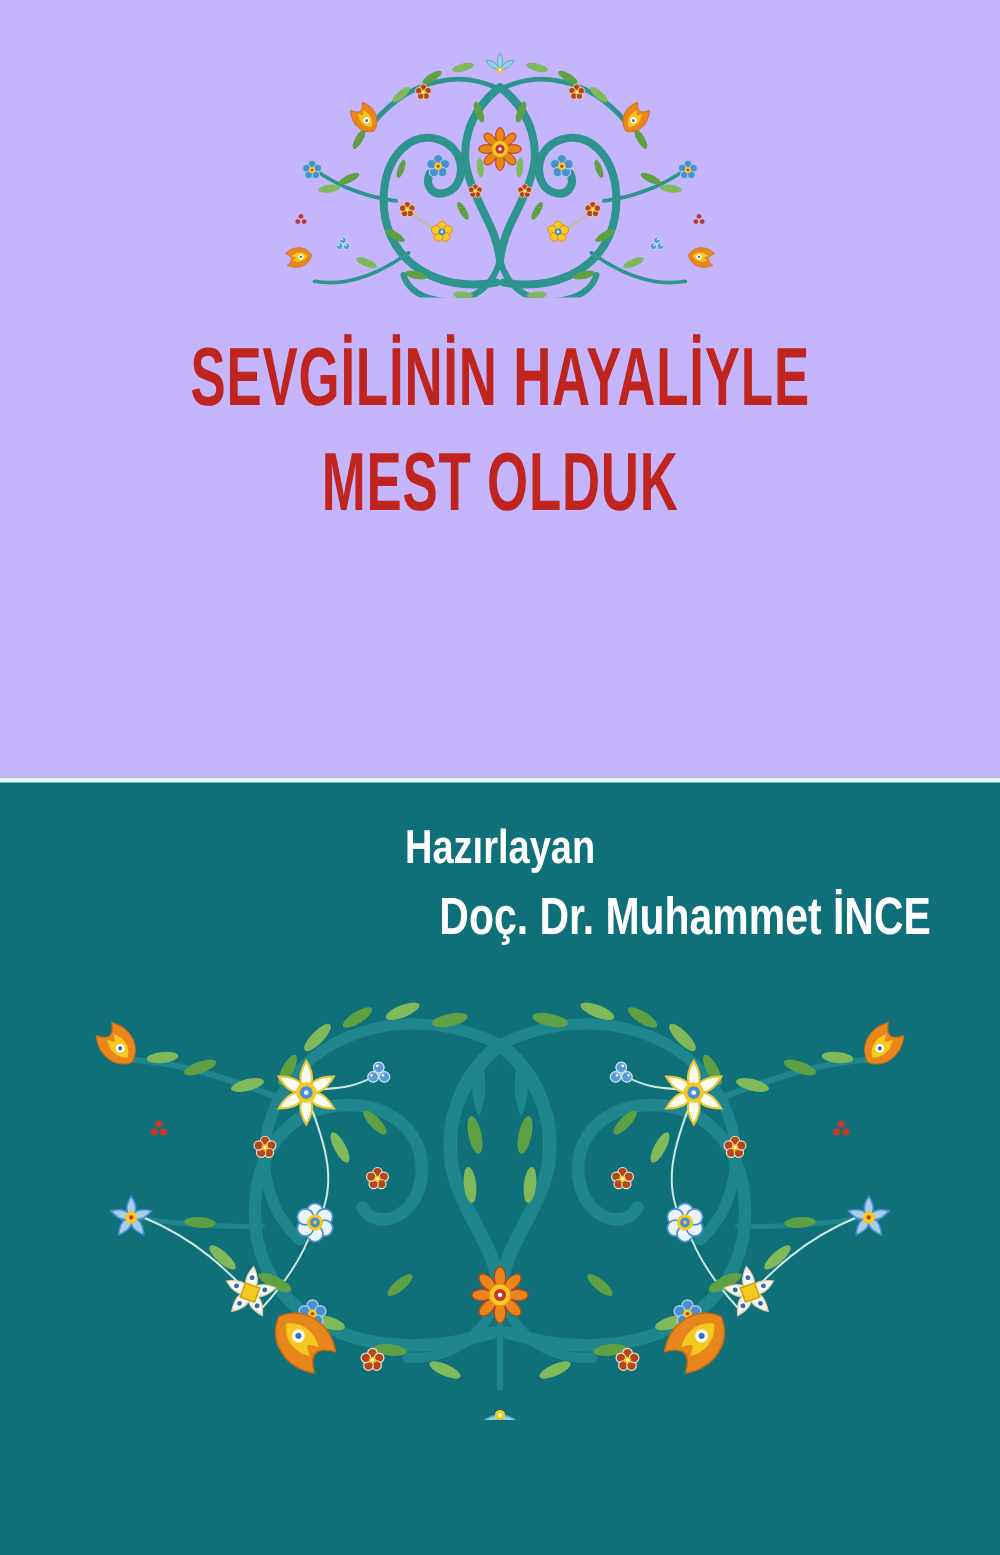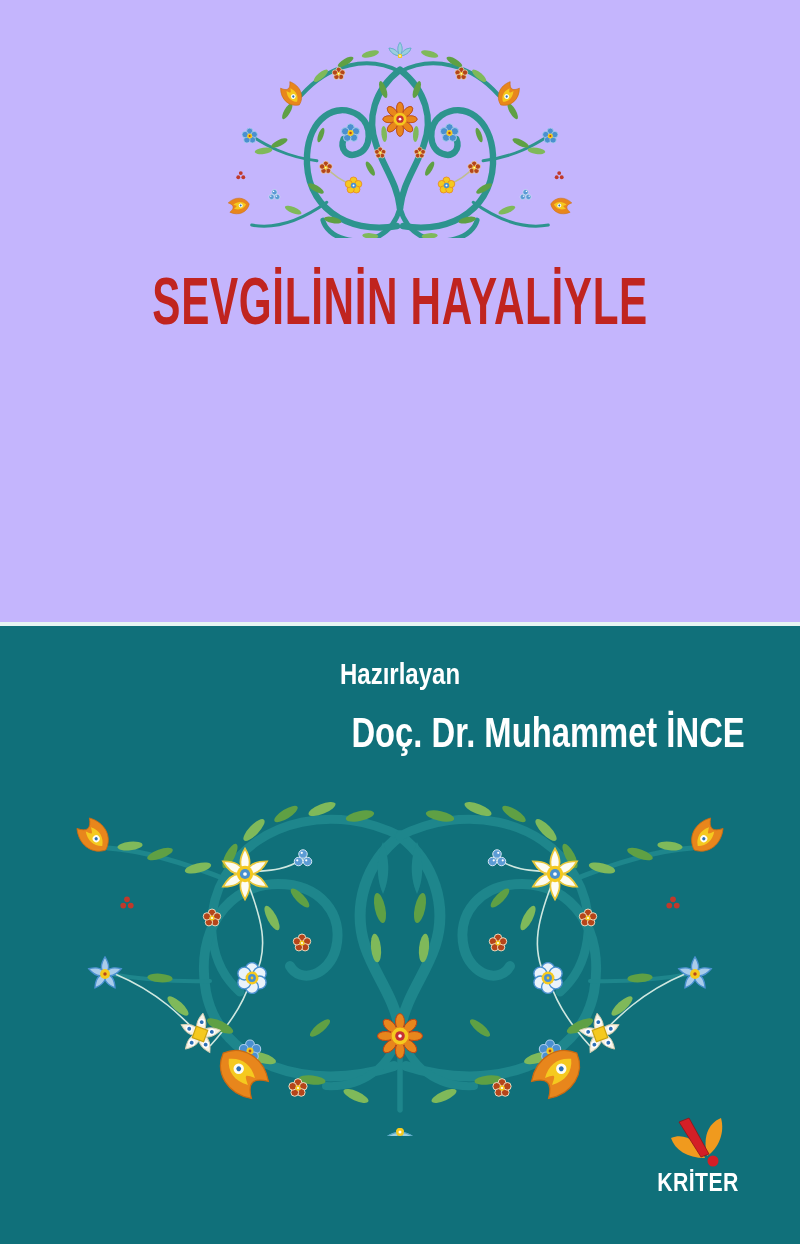--- a/index.html
+++ b/index.html
@@ -42,21 +42,21 @@
   
   .bottom-section{
     position:absolute;top:622px;left:0;right:0;bottom:0;
     background:#10707A;
     border-top:4px solid #E7F4F2;
     box-sizing:border-box;
   }
   .preparer-label{
     position:absolute;top:33px;left:0;width:100%;
     text-align:center;color:#FFFFFF;font-weight:bold;
-    font-size:30px;line-height:1;white-space:nowrap;
+    font-size:38px;line-height:1;white-space:nowrap;
   }
   .preparer-label .sq{display:inline-block;transform:scaleX(0.8);transform-origin:center;}
   .preparer-name{
     position:absolute;top:86px;left:0;width:100%;
     text-align:right;color:#FFFFFF;font-weight:bold;
     font-size:42px;line-height:1;white-space:nowrap;
   }
   .preparer-name .sq{display:inline-block;transform:scaleX(0.78);transform-origin:center;}
   .ornament-bottom{
     position:absolute;top:170px;left:50%;
@@ -275,20 +275,23 @@
       <use href="#f5y" transform="translate(133,147)"></use>
       <use href="#tulip" transform="translate(26,166) rotate(-100) scale(0.8)"></use>
       <use href="#dt3" transform="translate(19,137) scale(0.85)"></use>
       <use href="#ber3" transform="translate(53,157) scale(0.8)"></use>
     </g>
     <use href="#topHalf" transform="translate(360,0) scale(-1,1)"></use>
   </svg>
 
   <div class="title-line t1">
     <span class="sq">SEVGİLİNİN HAYALİYLE</span>
+  </div>
+  <div class="title-line t2">
+    <span class="sq">MEST OLDUK</span>
   </div>
 
   <div class="bottom-section">
 
     <div class="preparer-label">
       <span class="sq">Hazırlayan</span>
     </div>
     <div class="preparer-name">
       <span class="sq">Doç. Dr. Muhammet İNCE</span>
     </div>
@@ -344,26 +347,15 @@
         <g transform="translate(140,238)">
           <use href="#fwe" transform="scale(1.5) rotate(8)"></use>
           <use href="#tulip" transform="translate(26,22) rotate(135) scale(2)"></use>
         </g>
         <use href="#f8" transform="translate(340,240) scale(1.5)"></use>
         <use href="#tp3" transform="translate(340,336) rotate(180) scale(1.5)"></use>
       </g>
       <use href="#botHalf" transform="translate(680,0) scale(-1,1)"></use>
     </svg>
 
-    <div class="publisher-logo">
-      <svg width="58" height="54" viewBox="0 0 58 54">
-        <path d="M38,42 C34,24 38,10 52,4 C56,18 50,34 38,42 Z" fill="#F09A1E"></path>
-        <path d="M36,44 C18,44 6,36 2,24 C16,18 30,28 36,44 Z" fill="#F09A1E"></path>
-        <path d="M10,8 L20,4 L40,40 L32,43 Z" fill="#D41F26" stroke="#8E1418" stroke-width="0.8"></path>
-        <circle cx="44" cy="47" r="5.5" fill="#D41F26"></circle>
-      </svg>
-      <div class="publisher-name">
-        <span class="sq">KRİTER</span>
-      </div>
-    </div>
 
   </div>
 </div>
 
 </body></html>

